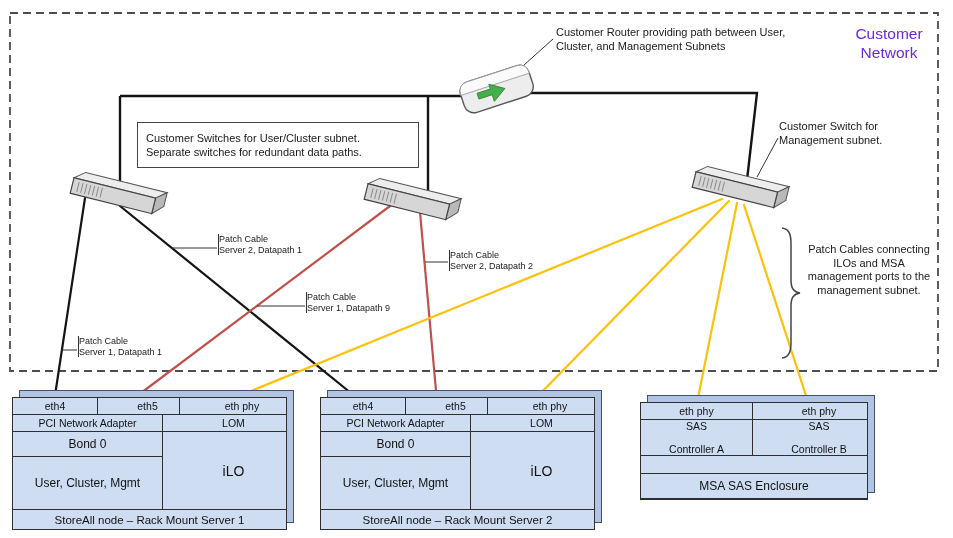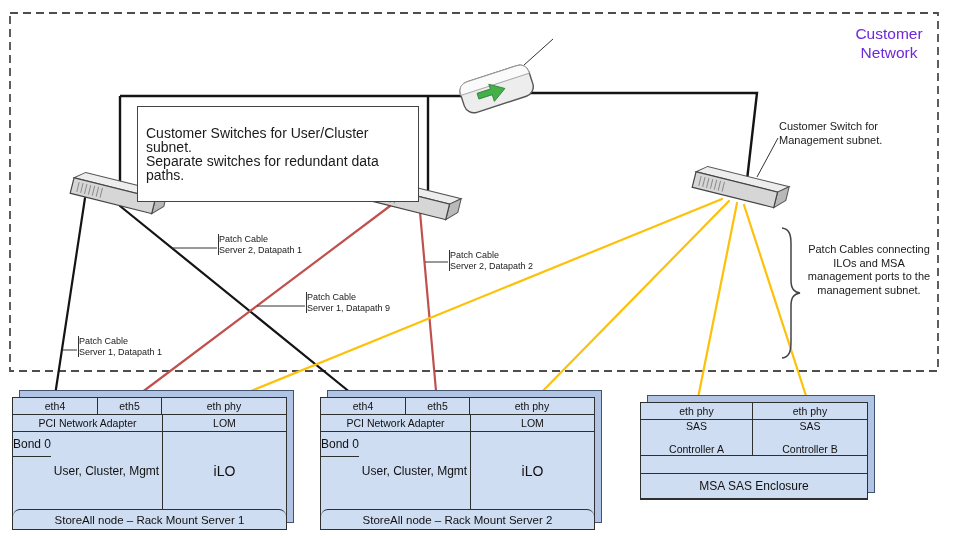--- a/index.html
+++ b/index.html
@@ -5,47 +5,47 @@
   * { margin:0; padding:0; box-sizing:border-box; }
   html,body { background:#ffffff; font-family:"Liberation Sans", sans-serif; }
   #canvas { position:relative; width:953px; height:538px; background:#fff; overflow:hidden; }
   #wires { position:absolute; left:0; top:0; }
 
   .annot { position:absolute; color:#1a1a1a; font-size:11px; line-height:13.5px; }
   .annot.center { text-align:center; }
   .net-title { position:absolute; font-size:15.5px; line-height:19px; color:#6d28d9; text-align:center; }
 
   .annot-box { position:absolute; background:#ffffff; border:1.4px solid #444;
-               padding:19px 8px; font-size:14px; line-height:14px; color:#1a1a1a; }
+               padding:8px 8px; font-size:11px; line-height:14px; color:#1a1a1a;margin-top:16px; }
 
   .cable-label { position:absolute; font-size:9px; line-height:10.5px; color:#1a1a1a;
                  border-left:1px solid #333; padding-left:0; white-space:nowrap; }
 
   
   .node { position:absolute; }
   .node .depth { position:absolute; left:7px; top:-7px; width:100%; height:100%;
                  background:#b1c4e4; border:1px solid #3f536e; }
   .node .face { position:absolute; left:0; top:0; width:100%; height:100%;
                 background:#cfddf2; border:1px solid #2f2f2f;
                 display:flex; flex-direction:column; }
-  .row { display:flex; border-bottom:1px solid #2f2f2f; flex:0 0 auto; }
+  .row { display:flex; border-bottom:1px solid #2f2f2f; flex:0 0 auto;gap:18px; }
   .row.main { flex:1 1 auto; border-bottom:none; }
   .cell { display:flex; align-items:center; justify-content:center;
           border-right:1px solid #2f2f2f; font-size:10.5px; color:#111; text-align:center; }
   .cell:last-child { border-right:none; }
   .grow { flex:1; }
   .ports { height:17px; }
   .row2 { height:17px; }
-  .leftcol { width:150px; border-right:1px solid #2f2f2f; display:flex; flex-direction:row; }
+  .leftcol { width:150px; border-right:1px solid #2f2f2f; display:flex; flex-direction:column; }
   .bond { height:25px; border-bottom:1px solid #2f2f2f; display:flex; align-items:center;
           justify-content:center; font-size:12px; color:#111; }
   .bonddesc { flex:1; display:flex; align-items:center; justify-content:center; font-size:12px; color:#111; }
   .ilo { font-size:14px; }
   .titlebar { height:20px; border-top:1px solid #2f2f2f; display:flex; align-items:center;
-              justify-content:center; font-size:11.5px; color:#111;border-radius:7px; }
+              justify-content:center; font-size:11.5px; color:#111; }
   .ctrl-cell { flex-direction:column; line-height:12px; justify-content:space-between; }
   .msa-title { height:26px; border-top:1px solid #2f2f2f; border-bottom:1px solid #2f2f2f;
                display:flex; align-items:center; justify-content:center; font-size:12px; color:#111; }
   .spacer { flex:1 1 auto; }
 </style>
 </head>
 <body>
 
 <div id="canvas">
 
@@ -103,20 +103,21 @@
       <rect x="-36" y="-17" width="72" height="32" rx="10" fill="#ededed" stroke="#555" stroke-width="1.4"></rect>
       <path d="M-36,-6 Q-36,-17 -26,-17 L26,-17 Q36,-17 36,-6 Z" fill="#fafafa" stroke="#9a9a9a" stroke-width="0.8"></path>
       <path d="M-20,-3 L-6,-3 L-6,-8 L8,1 L-6,10 L-6,3 L-20,3 Z" fill="#43b049" stroke="#2e7d32" stroke-width="0.8"></path>
     </g>
 
     <path d="M782,228 C790,229 791,236 791,244 L791,280 C791,289 794,292 800,293 C794,294 791,297 791,306 L791,342 C791,350 790,357 782,358" fill="none" stroke="#444" stroke-width="1.5"></path>
   </svg>
 
   <div class="net-title" style="left:843px;top:24px;width:92px">Customer Network</div>
 
+  <div class="annot" style="left:556px;top:26px;width:232px">Customer Router providing path between User, Cluster, and Management Subnets</div>
 
   <div class="annot-box" style="left:137px;top:106px;width:282px">
     <div>Customer Switches for User/Cluster subnet.</div>
     <div>Separate switches for redundant data paths.</div>
   </div>
 
   <div class="annot center" style="left:806px;top:243px;width:126px">Patch Cables connecting ILOs and MSA management ports to the management subnet.</div>
 
   <div class="annot" style="left:779px;top:120px;width:108px">Customer Switch for Management subnet.</div>
 

